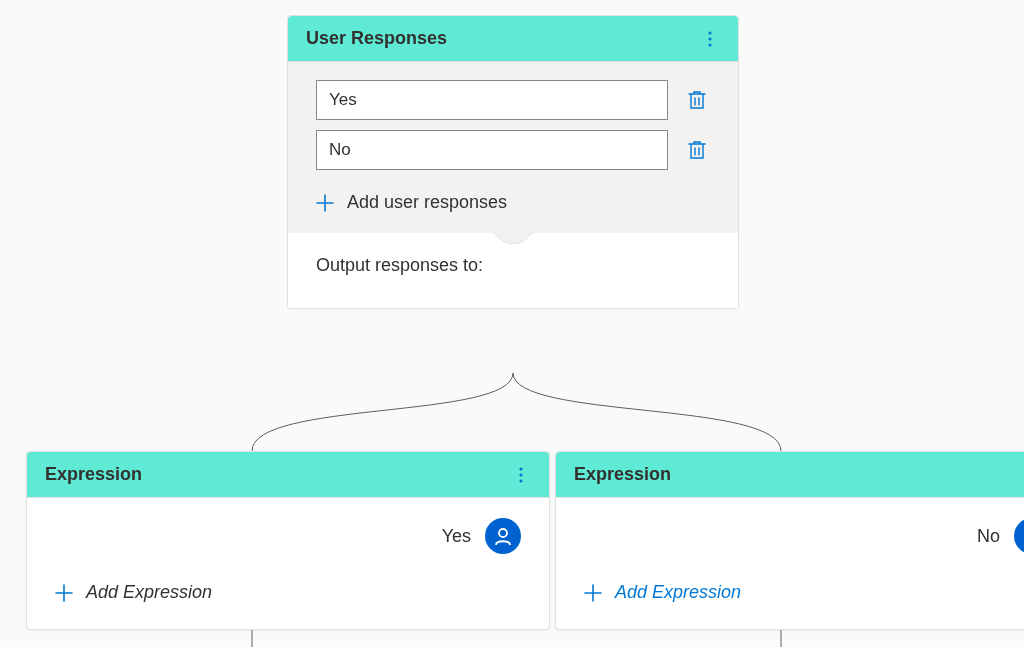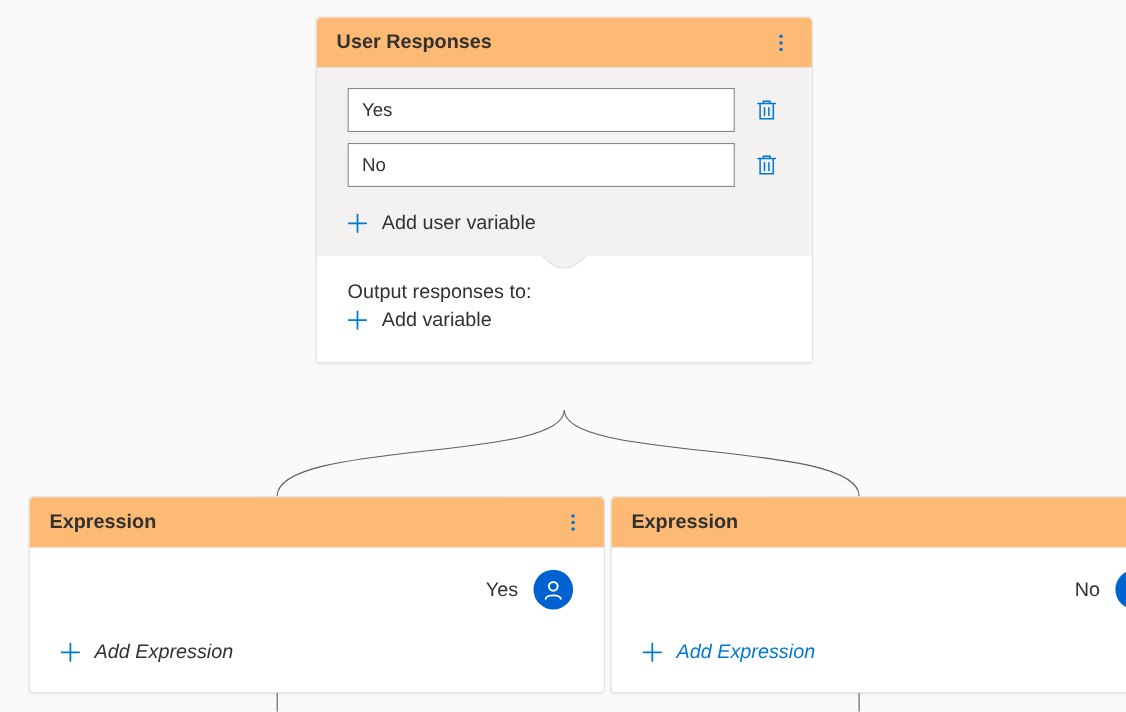--- a/index.html
+++ b/index.html
@@ -17,21 +17,21 @@
       height: 100%;
     }
     .card {
       position: absolute;
       background: #ffffff;
       border: 1px solid #e1e1e1;
       border-radius: 4px;
       box-shadow: 0 1px 2px rgba(0,0,0,0.05);
     }
     .card-header {
-      background: #fdba74;
+      background: #5eead4;
       display: flex;
       align-items: center;
       justify-content: space-between;
       padding: 12px 18px;
       border-bottom: 1px solid #e1e1e1;
       border-radius: 4px 4px 0 0;
     }
     .card-title {
       font-size: 18px;
       font-weight: 600;
@@ -210,37 +210,29 @@
             <path d="M1 4 L17 4 M6 4 L6 2 L12 2 L12 4 M3 4 L3 18 L15 18 L15 4 M7 8 L7 15 M11 8 L11 15" stroke="#0078d4" stroke-width="1.4" fill="none" stroke-linecap="round"></path>
           </svg>
         </div>
       </div>
       <div class="add-link">
         <span class="plus-icon">
           <svg width="18" height="18" viewBox="0 0 18 18">
               <path d="M9 1 L9 17 M1 9 L17 9" stroke="#0078d4" stroke-width="1.6" stroke-linecap="round"></path>
             </svg>
         </span>
-        <span>Add user variable</span>
+        <span>Add user responses</span>
       </div>
     </div>
 
     <div class="ur-body-bottom">
       <svg class="notch" viewBox="0 0 40 12">
         <path d="M0 0 Q 10 12 20 12 Q 30 12 40 0" fill="#f3f2f1" stroke="#e1e1e1" stroke-width="1"></path>
       </svg>
       <div class="output-label">Output responses to:</div>
-      <div class="add-link" style="padding-top:0">
-        <span class="plus-icon">
-          <svg width="18" height="18" viewBox="0 0 18 18">
-              <path d="M9 1 L9 17 M1 9 L17 9" stroke="#0078d4" stroke-width="1.6" stroke-linecap="round"></path>
-            </svg>
-        </span>
-        <span>Add variable</span>
-      </div>
     </div>
   </div>
 
   <div class="card expr-card expr-left">
     <div class="card-header">
       <div class="card-title">Expression</div>
       <div class="more-btn">
         <svg width="4" height="16" viewBox="0 0 4 16">
           <circle cx="2" cy="2" r="1.6" fill="#0078d4"></circle>
             <circle cx="2" cy="8" r="1.6" fill="#0078d4"></circle>

